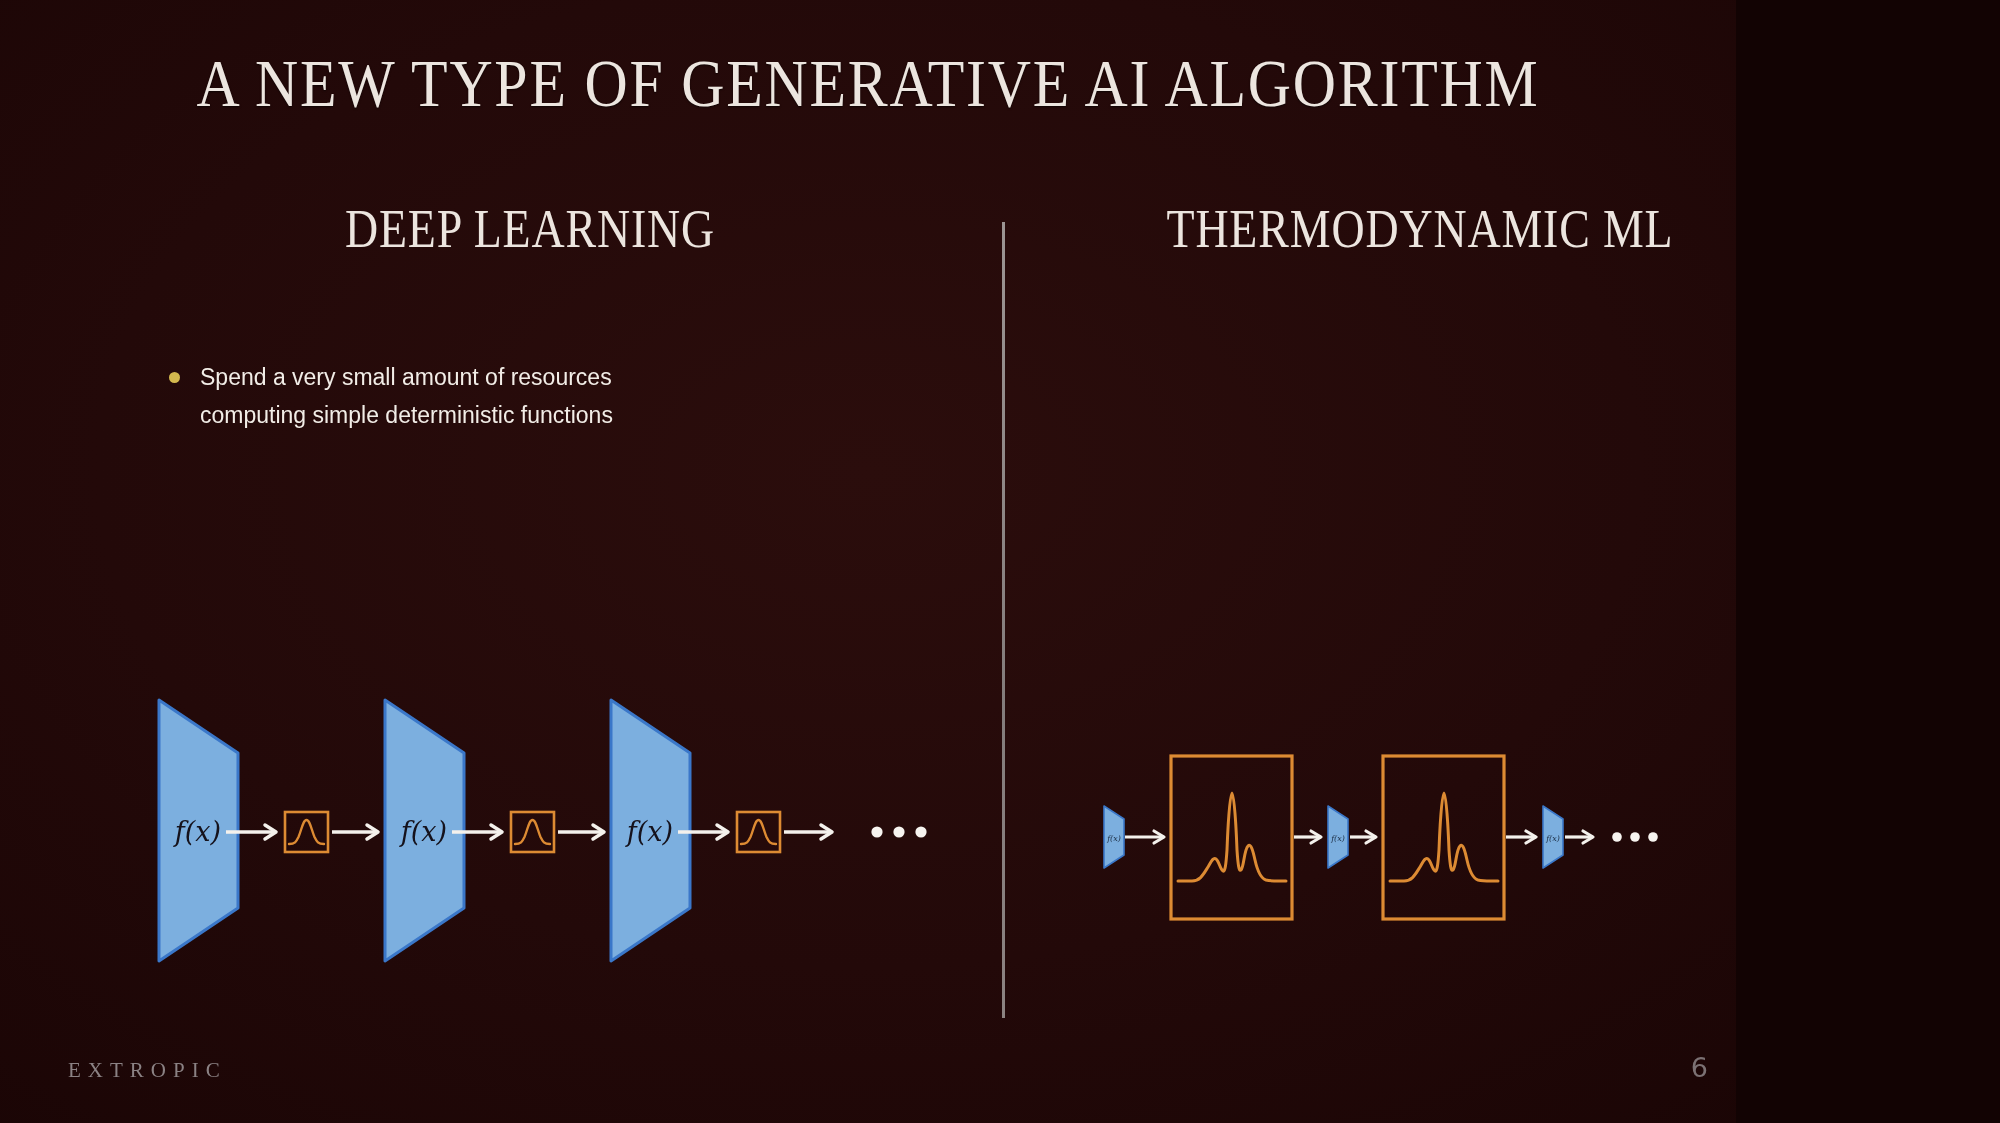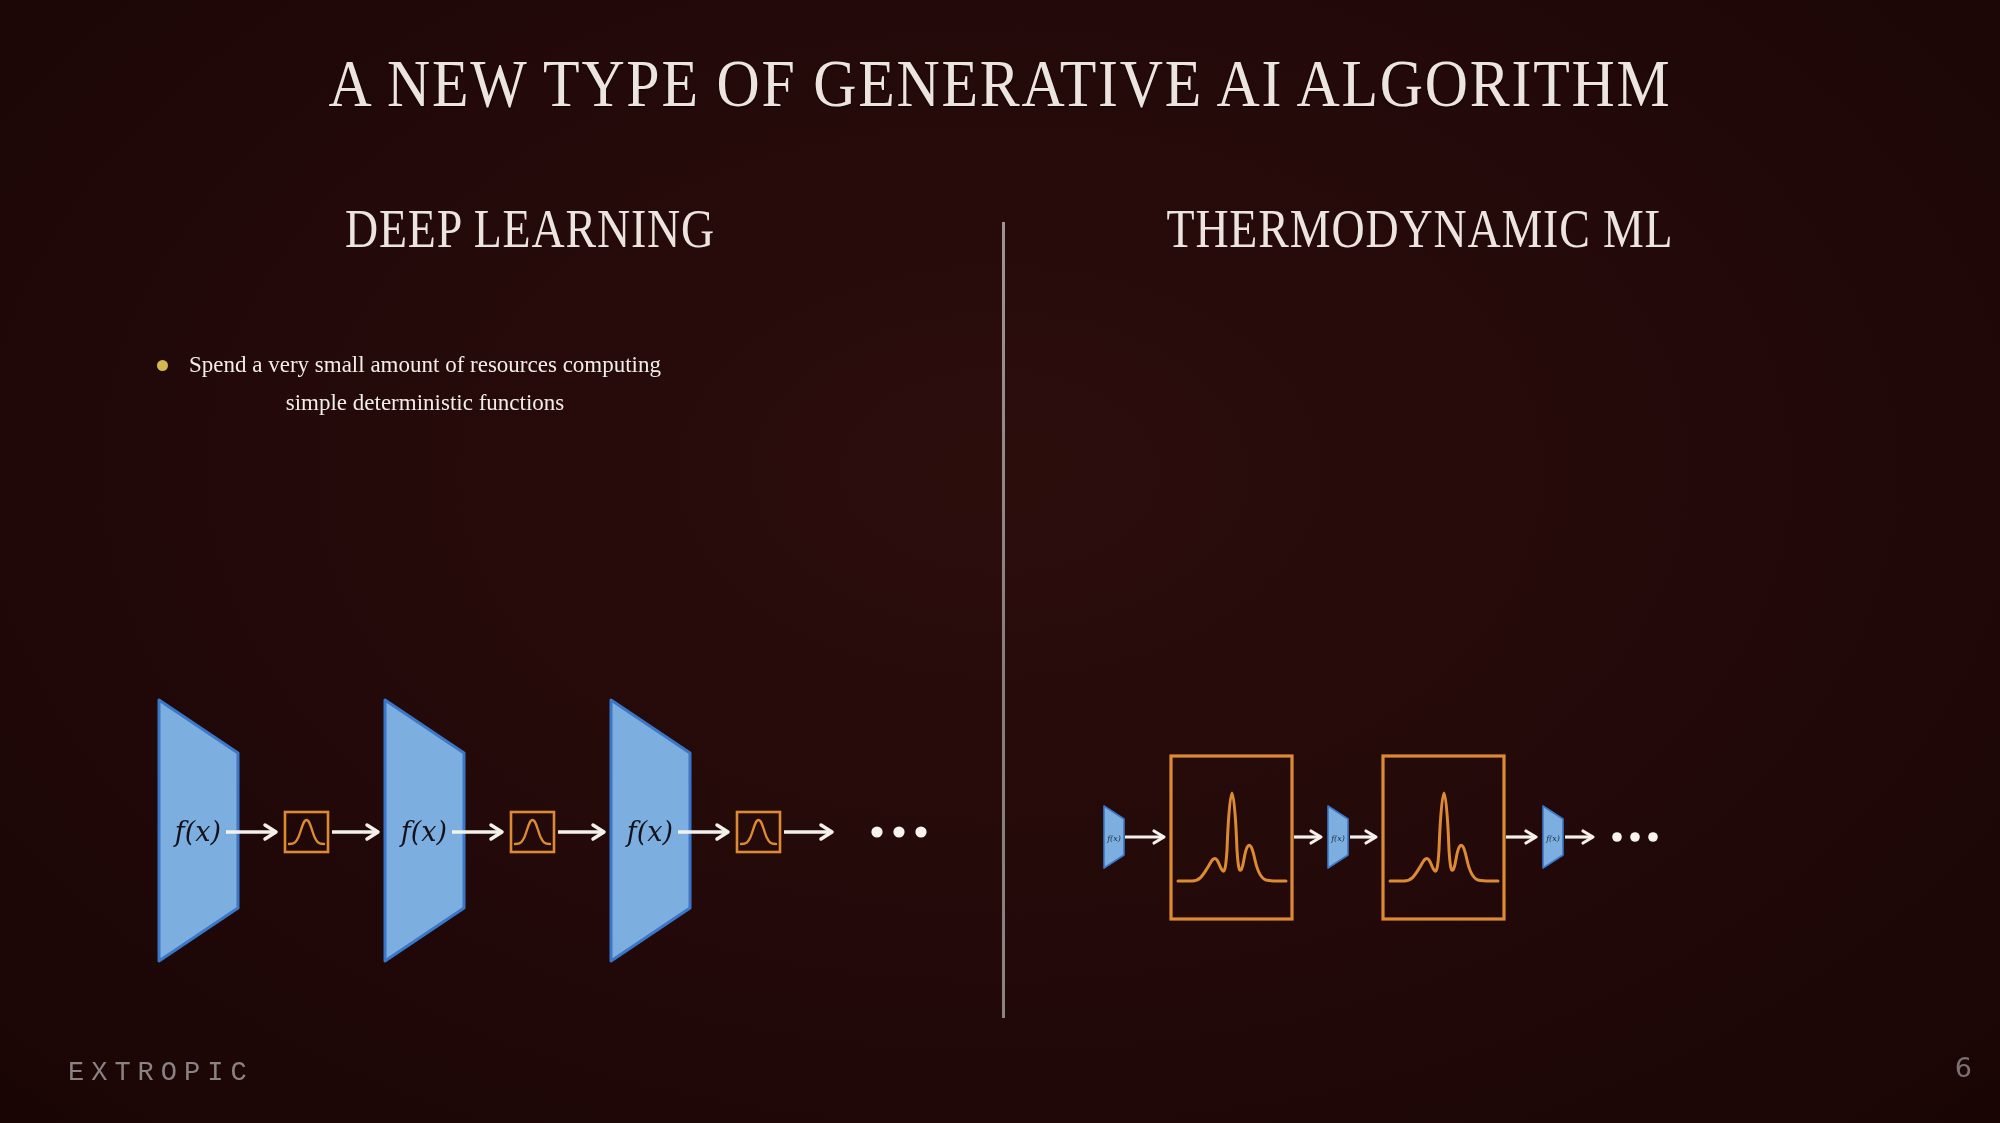--- a/index.html
+++ b/index.html
@@ -1,18 +1,18 @@
 <!DOCTYPE html>
 <html><head>
 <meta charset="utf-8">
 <style>
   html,body{margin:0;padding:0;background:#120303;}
   .slide{
     position:relative;
-    width:2000px;height:1123px;
+    width:1736px;height:1123px;
     overflow:hidden;
     background:radial-gradient(ellipse 1400px 900px at 50% 42%, #2b0d0c 0%, #230909 55%, #1a0505 100%);
     font-family:"Liberation Sans", sans-serif;
   }
   .slide-title{
     position:absolute;left:0;right:0;top:44px;
     text-align:center;margin:0;
     font-family:"Liberation Serif", serif;
     font-weight:400;
     font-size:68px;
@@ -37,42 +37,41 @@
   .heading-right{left:1020px;width:800px;}
   .divider{
     position:absolute;
     left:1002px;top:222px;
     width:3px;height:796px;
     background:linear-gradient(#a9a4a2,#8e8988 60%,#98918f);
     opacity:.9;
   }
   ul.bullets{
     position:absolute;
-    margin:0;padding:0;list-style:none;
+    margin:12px;padding:0;list-style:none;
     width:505px;
-    font-family:Liberation Serif, serif;
+    font-family:Liberation Sans, sans-serif;
     font-size:23px;line-height:38px;
     color:#f2ede7;
-    text-align:center;
   }
   .bullets-left{left:157px;top:346px;}
   .bullets-right{left:1117px;top:346px;}
   ul.bullets li{position:relative;padding-left:31px;margin:0 0 27px 0;}
   .bullet-dot{
     position:absolute;left:0;top:14px;
     width:11px;height:11px;border-radius:50%;
     background:#d3b84e;
   }
   .diagram{position:absolute;}
   .diagram-left{left:150px;top:695px;width:780px;height:275px;}
   .diagram-right{left:1090px;top:748px;width:580px;height:180px;}
   .footer-logo{
     position:absolute;left:68px;top:1058px;
-    font-family:Liberation Mono, monospace;
-    font-size:27px;letter-spacing:7px;
+    font-family:Liberation Serif, serif;
+    font-size:21px;letter-spacing:7px;
     color:#8b8284;
   }
   .page-number{
     position:absolute;right:28px;top:1052px;
     font-family:"DejaVu Sans","Liberation Sans",sans-serif;
     font-size:27px;color:#7b7173;
   }
 </style>
 </head>
 <body>

